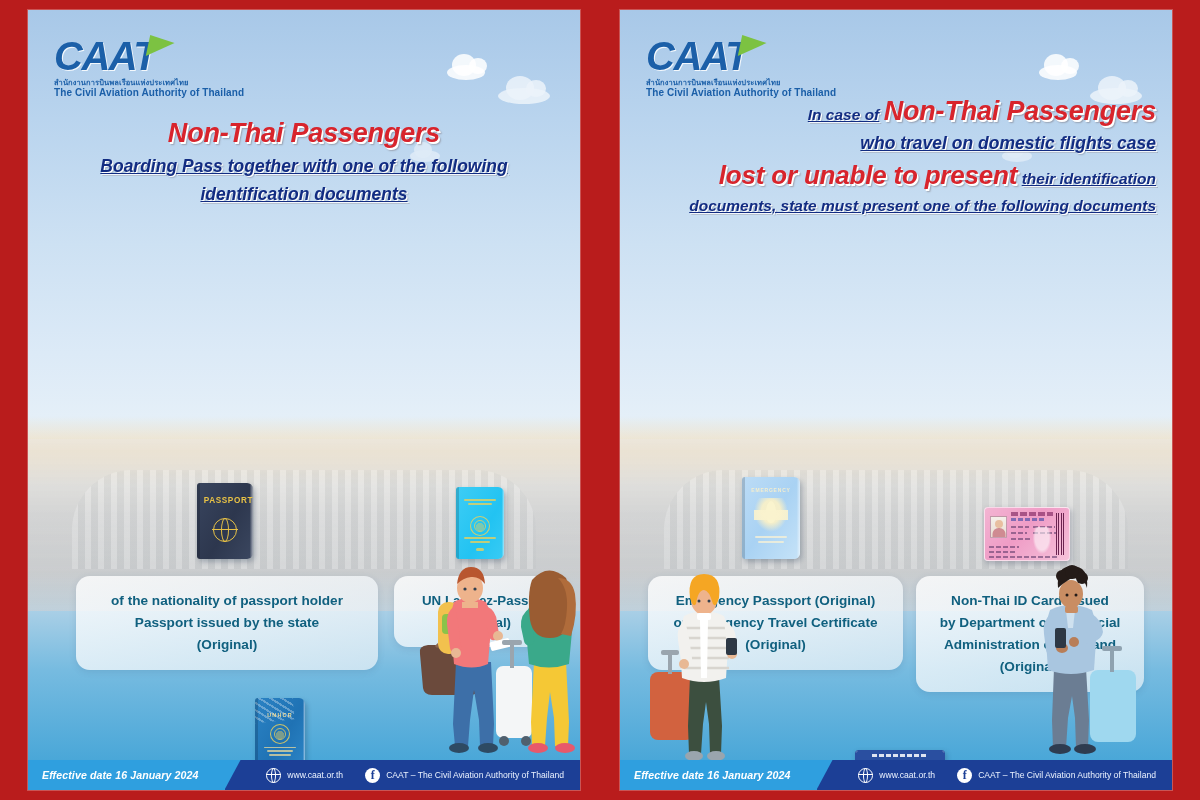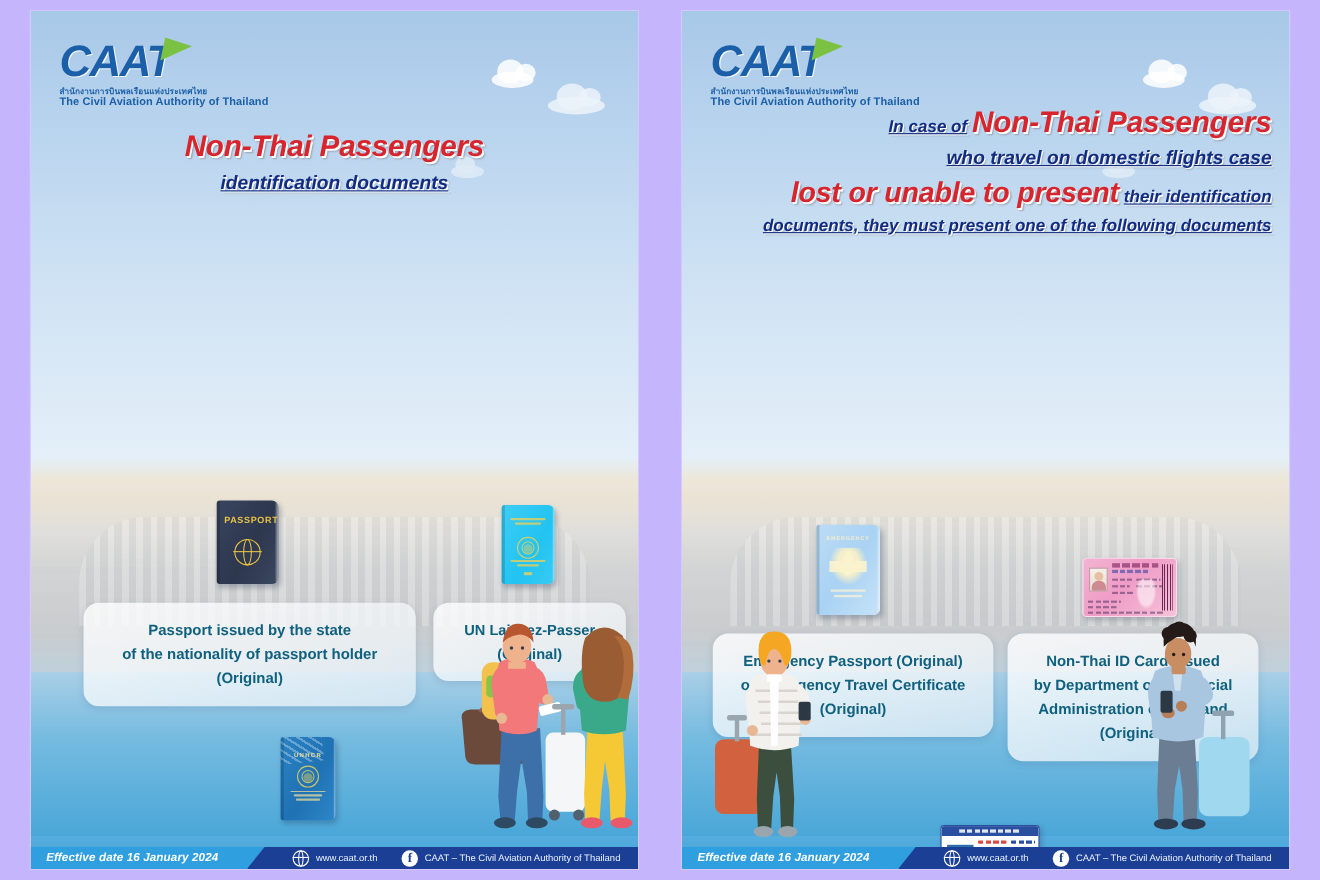--- a/index.html
+++ b/index.html
@@ -6,21 +6,21 @@
   html, body { width: 1200px; height: 800px; overflow: hidden; }
   body {
     background: #1e3d82;
     font-family: "Liberation Sans", sans-serif;
   }
 
   .stage {
     position: relative;
     width: 1200px;
     height: 800px;
-    background: #c4b5fd;
+    background: #b91c1c;
     display: flex;
     gap: 0px;
   }
 
   
   .poster {
     position: absolute;
     top: 10px;
     width: 552px;
     height: 780px;
@@ -366,21 +366,21 @@
   .dl-card .fld.f1 { left: 33px; width: 26px; top: 13px; background: repeating-linear-gradient(90deg,#d84a4a 0 5px,transparent 5px 7px); }
   .dl-card .fld.f2 { left: 63px; width: 22px; top: 13px; background: repeating-linear-gradient(90deg,#2a4fa0 0 5px,transparent 5px 7px); }
   .dl-card .fld.f3 { left: 33px; width: 20px; top: 20px; background: repeating-linear-gradient(90deg,#6a6a8a 0 4px,transparent 4px 6px); }
   .dl-card .fld.f4 { left: 57px; width: 28px; top: 20px; background: repeating-linear-gradient(90deg,#2a4fa0 0 5px,transparent 5px 7px); }
   .dl-card .fld.f5 { left: 33px; width: 24px; top: 27px; background: repeating-linear-gradient(90deg,#d84a4a 0 5px,transparent 5px 7px); }
   .dl-card .fld.f6 { left: 61px; width: 24px; top: 27px; background: repeating-linear-gradient(90deg,#6a6a8a 0 4px,transparent 4px 6px); }
   .dl-card .fld.f7 { left: 33px; width: 30px; top: 34px; background: repeating-linear-gradient(90deg,#2a4fa0 0 5px,transparent 5px 7px); }
 
   
   .foot {
-    position: absolute; left: 0; right: 0; bottom: 0; height: 20px;
+    position: absolute; left: 0; right: 0; bottom: 0; height: 30px;
     background: #1c3f96;
     z-index: 8;
     display: flex; align-items: center;
   }
   .foot .eff {
     position: relative;
     background: #2f9fdf;
     color: #ffffff;
     font-size: 10.6px; font-weight: bold; font-style: italic;
     padding: 0 26px 0 14px;
@@ -436,36 +436,37 @@
     <div class="logo">
       <div>
         <span class="logo-word">CAAT</span><span class="logo-swoosh"></span>
       </div>
       <div class="logo-sub-th">สำนักงานการบินพลเรือนแห่งประเทศไทย</div>
       <div class="logo-sub-en">The Civil Aviation Authority of Thailand</div>
     </div>
 
     <div class="headline">
       <div class="hl-line"><span class="em-red">Non-Thai Passengers</span></div>
+      <div class="hl-line"><span class="em-blue">Boarding Pass together with one of the following</span></div>
       <div class="hl-line"><span class="em-blue">identification documents</span></div>
     </div>
 
     <div class="cards">
 
       <div class="thumb" style="left:169px; top:271px;">
         <div class="bk pp-navy">
           <div class="spine"></div>
             <div class="edge"></div>
           <div class="lbl">PASSPORT</div>
           <div class="globe"></div>
         </div>
       </div>
       <div class="doc-card wide" style="left:48px; top:364px; width:302px;">
+        <span class="t">of the nationality of passport holder</span>
         <span class="t">Passport issued by the state</span>
-        <span class="t">of the nationality of passport holder</span>
         <span class="t">(Original)</span>
       </div>
 
       <div class="thumb" style="left:428px; top:275px;">
         <div class="bk pp-cyan">
           <div class="spine"></div>
             <div class="edge"></div>
           <div class="row r1"></div>
             <div class="row r2"></div>
           <div class="un-emb"></div>
@@ -578,21 +579,21 @@
     <div class="headline">
       <div class="hl-line">
         <span class="em-blue sm">In case of</span>
         <span class="em-red">Non-Thai Passengers</span>
       </div>
       <div class="hl-line"><span class="em-blue">who travel on domestic flights case</span></div>
       <div class="hl-line">
         <span class="em-red big">lost or unable to present</span>
         <span class="em-blue sm">their identification</span>
       </div>
-      <div class="hl-line"><span class="em-blue sm">documents, they must present one of the following documents</span></div>
+      <div class="hl-line"><span class="em-blue sm">documents, state must present one of the following documents</span></div>
     </div>
 
     <div class="cards">
 
       <div class="thumb" style="left:122px; top:256px;">
         <div class="bk pp-emg">
           <div class="spine"></div>
             <div class="edge"></div>
           <div class="cap">EMERGENCY</div>
           <div class="garuda"></div>

